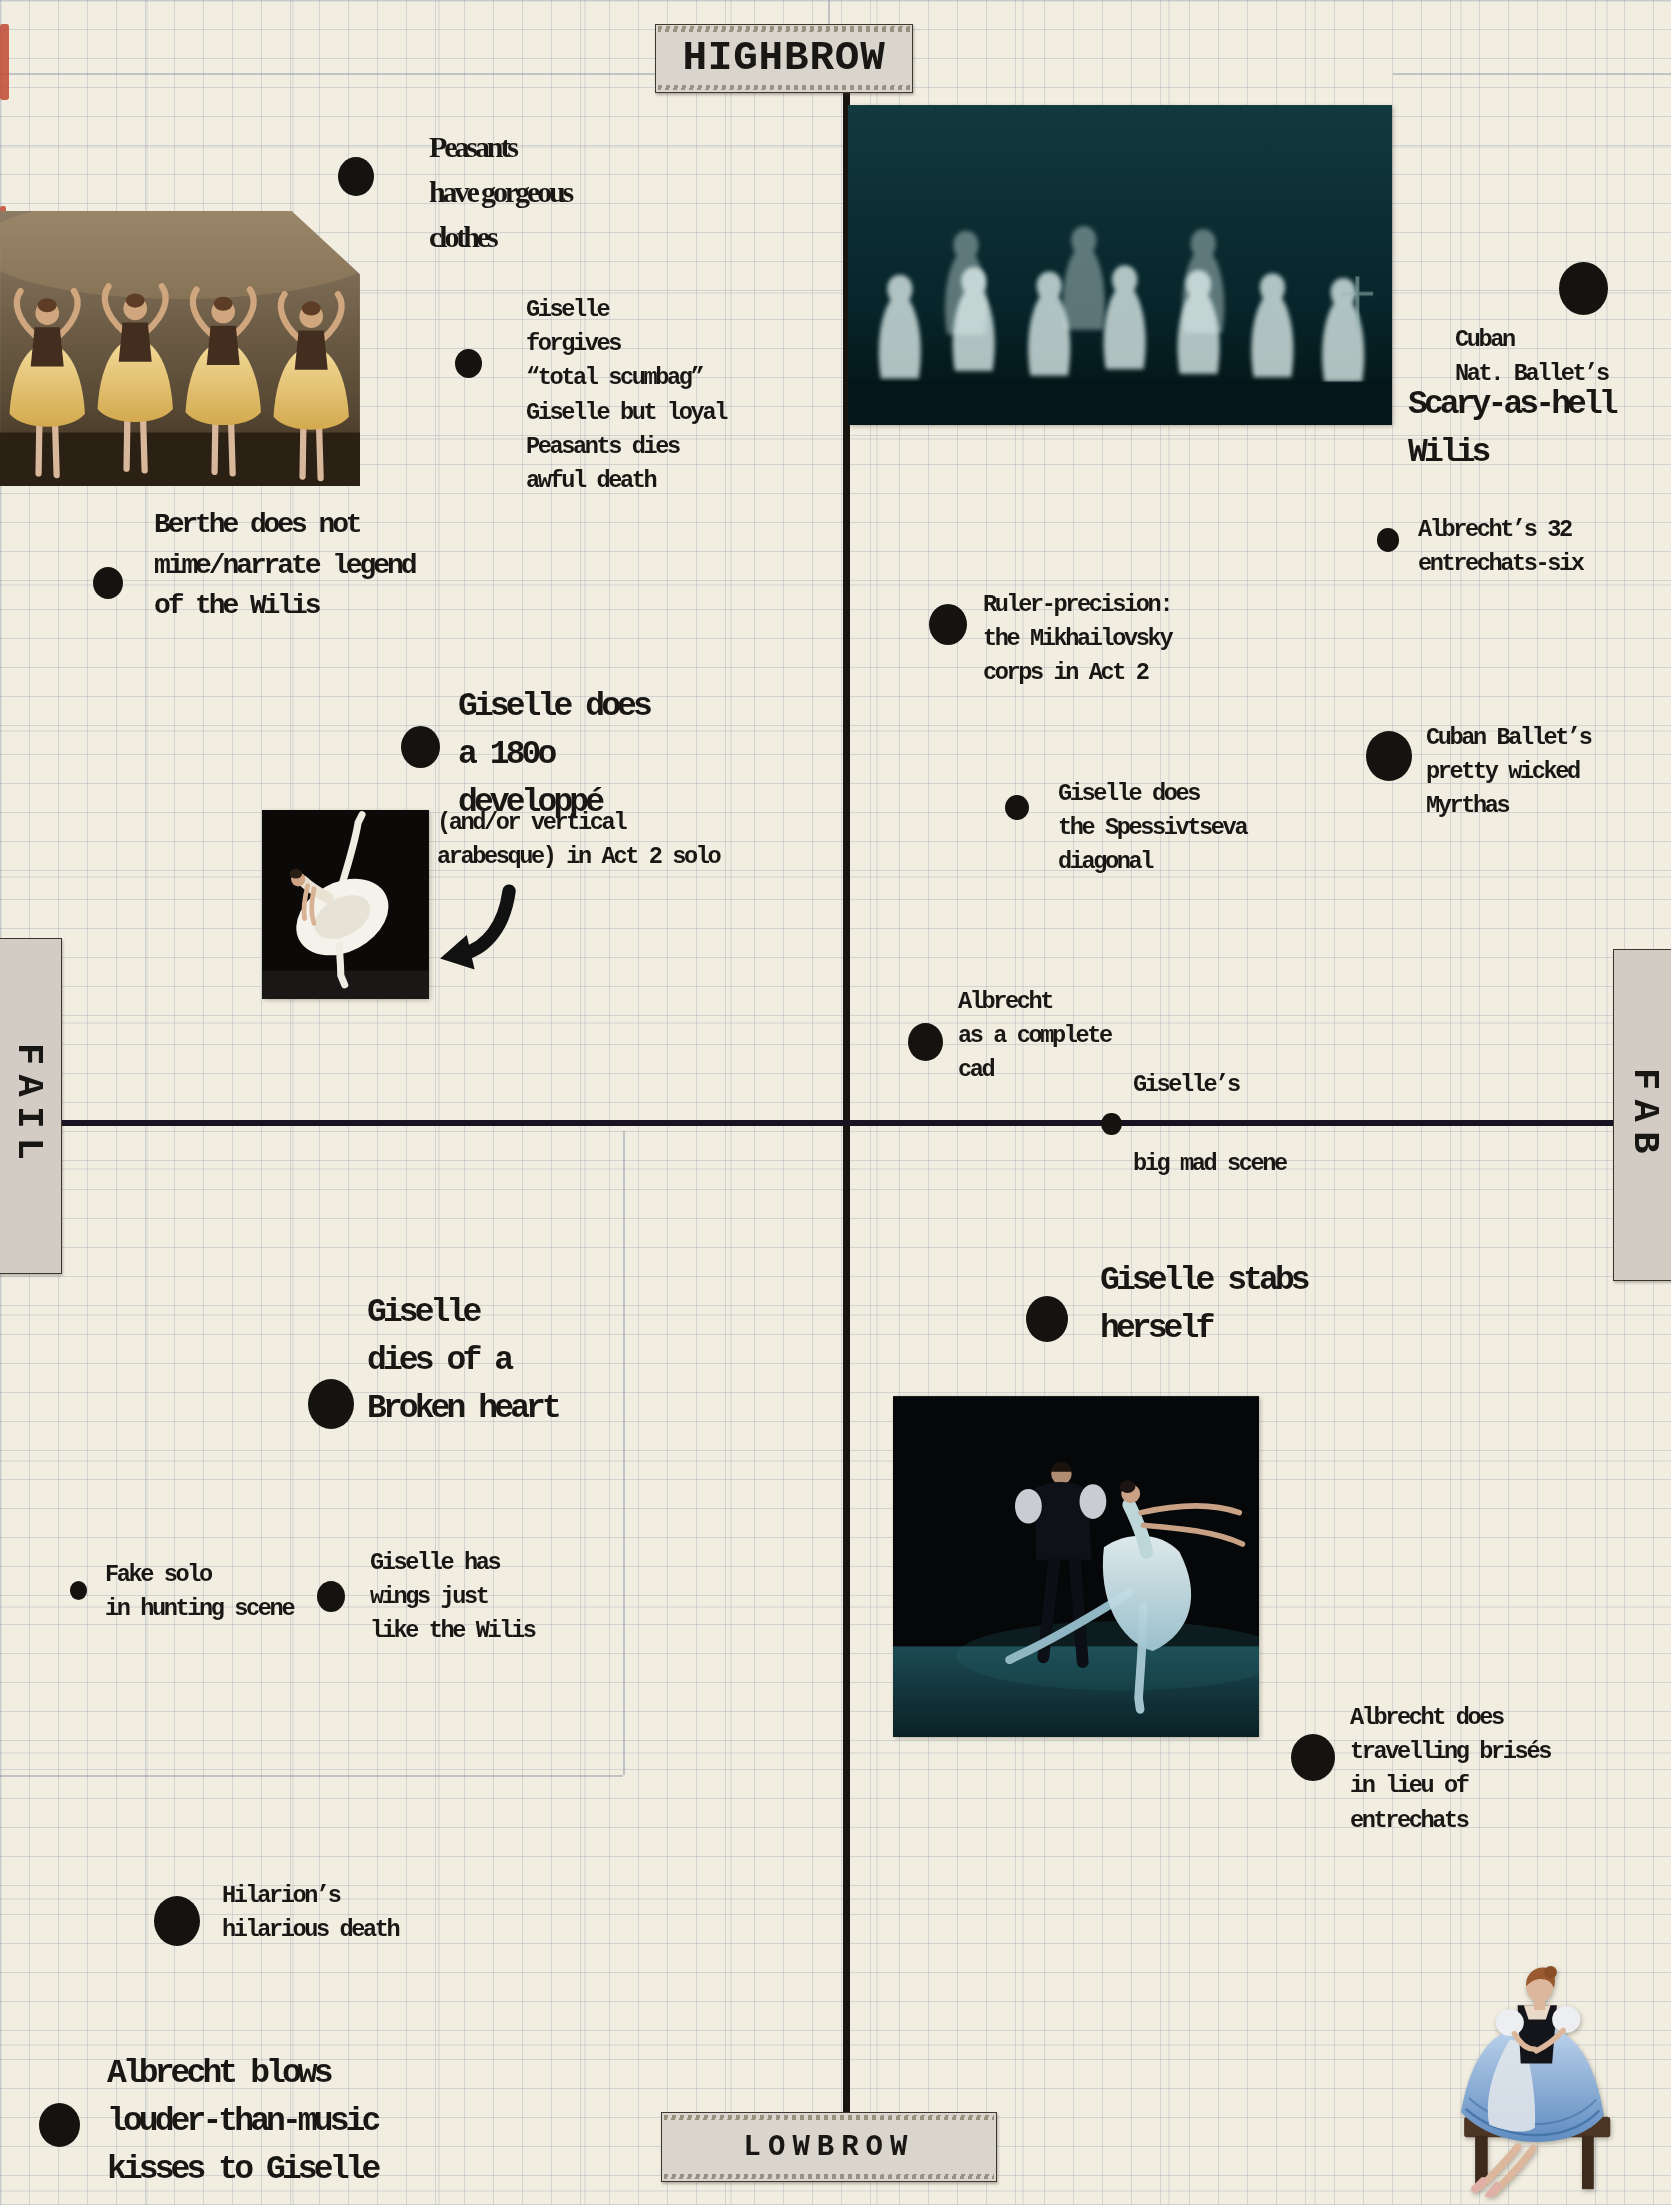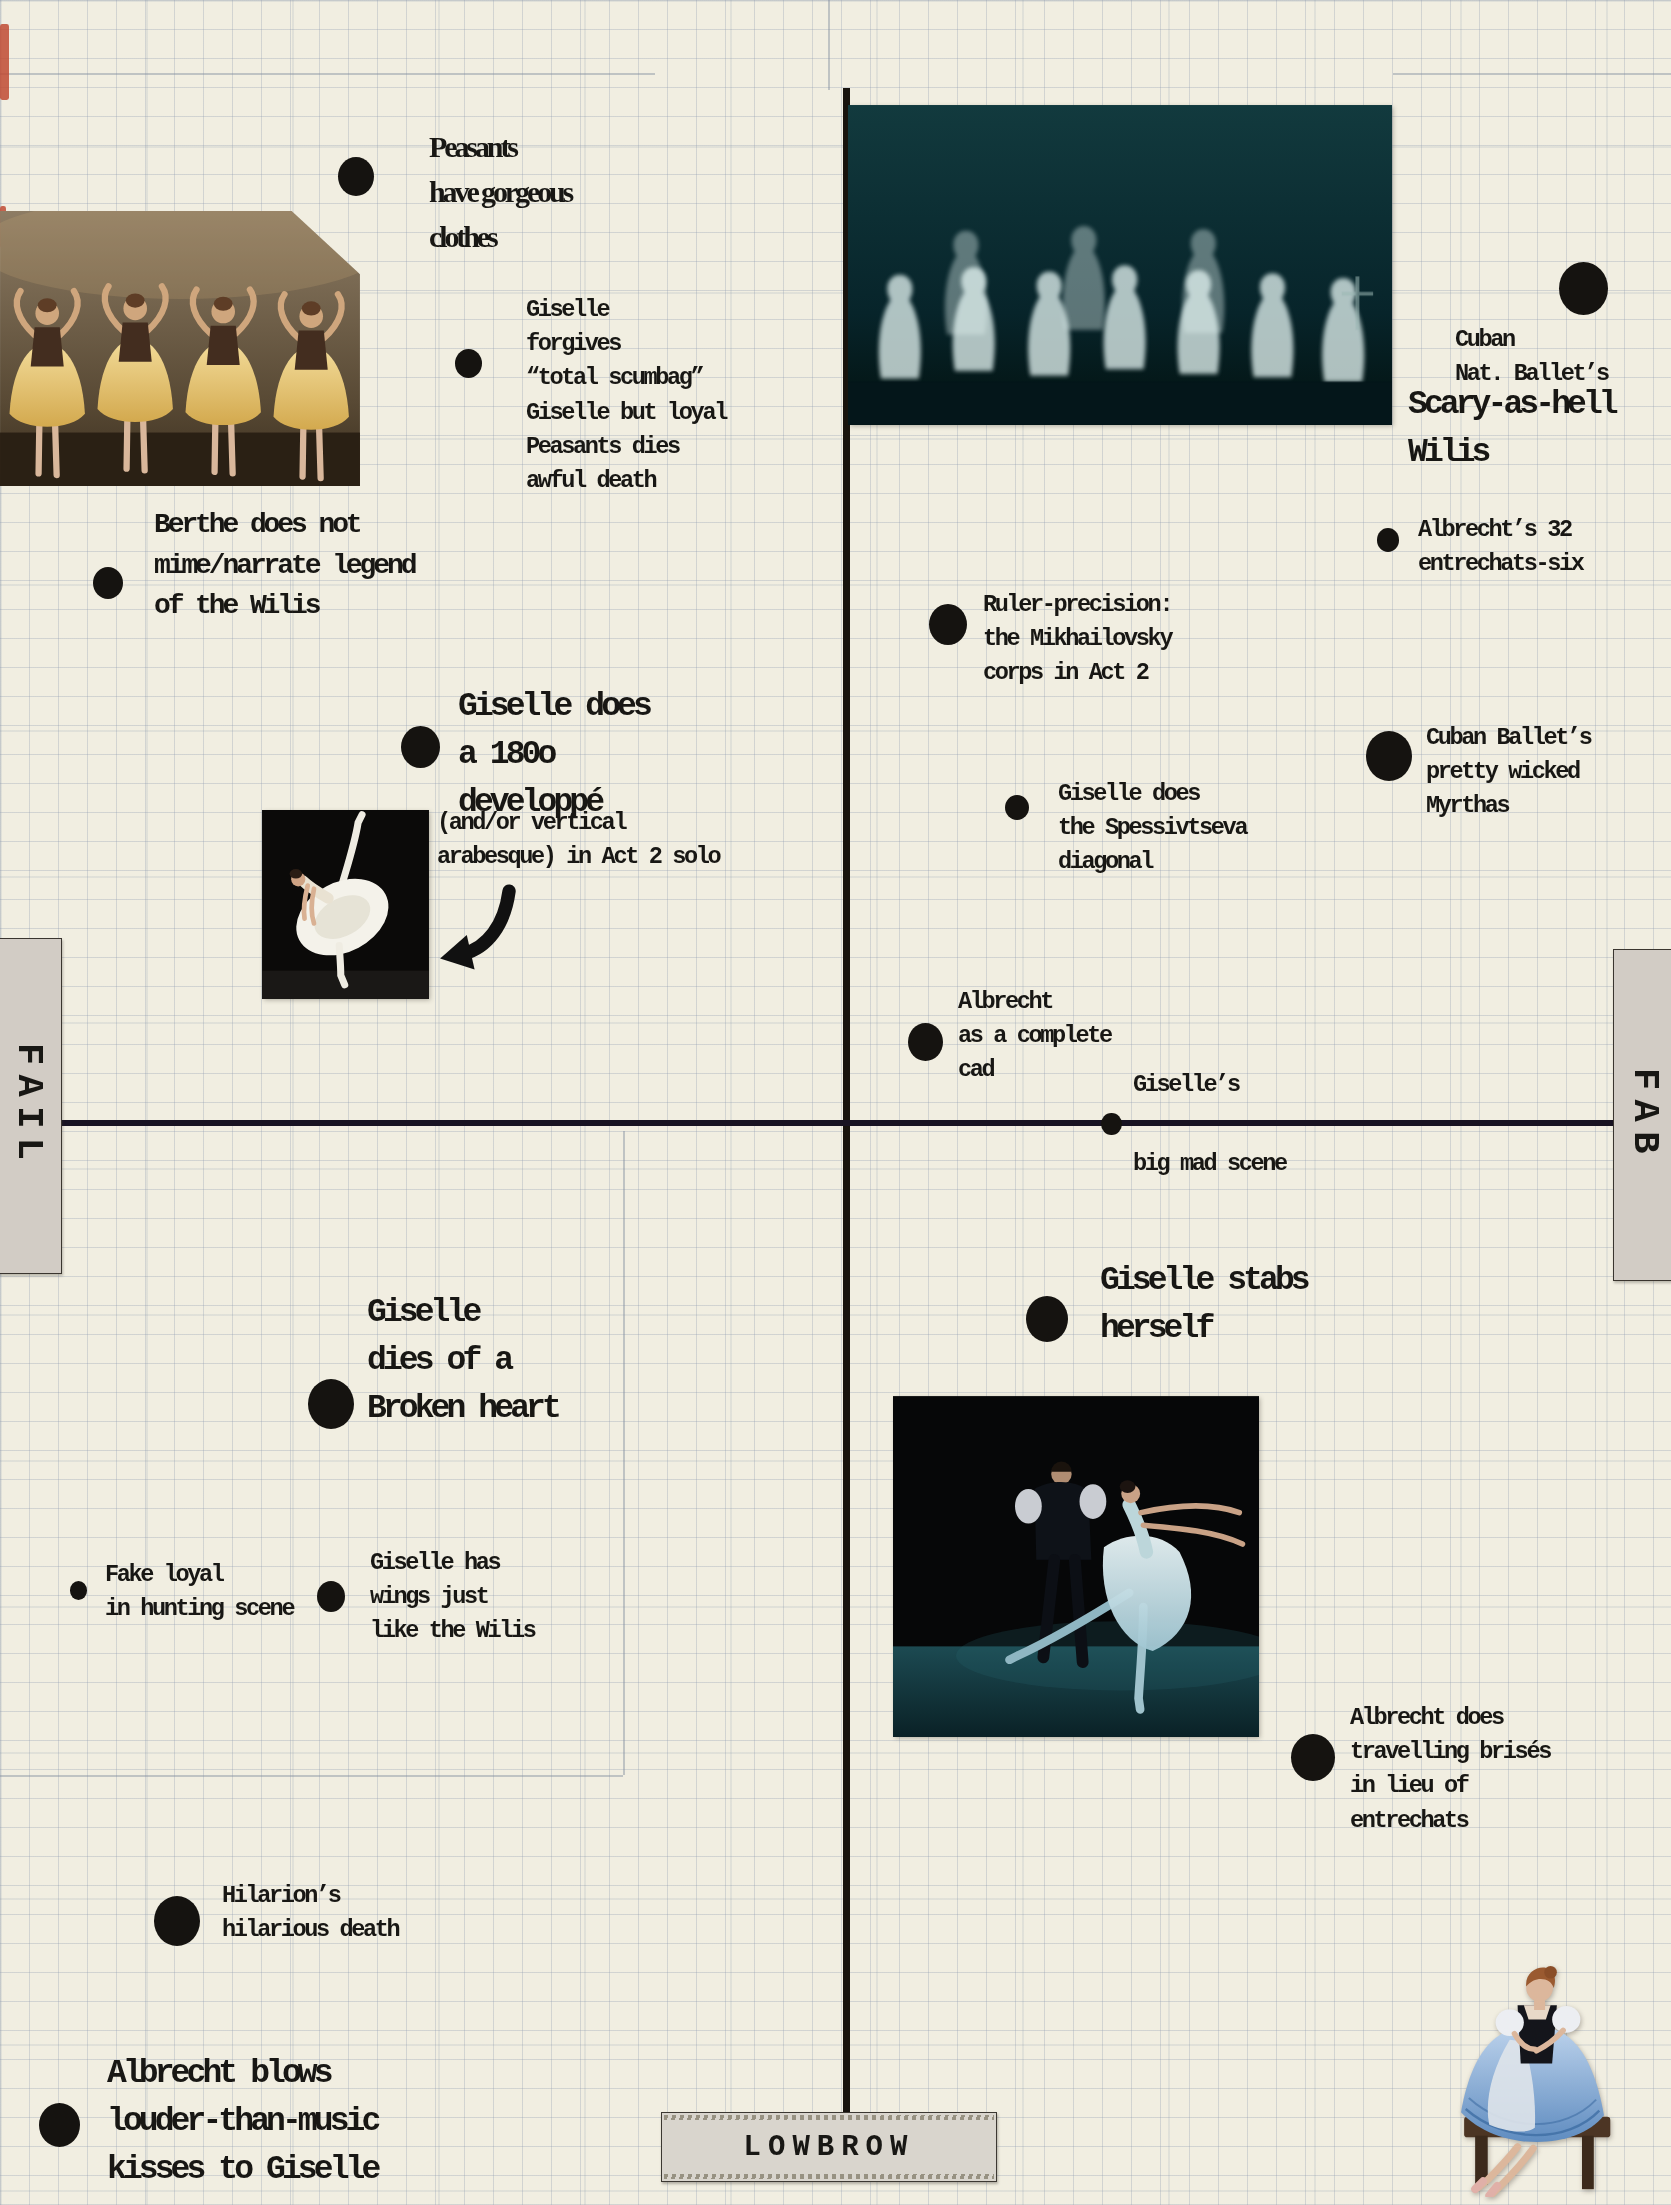--- a/index.html
+++ b/index.html
@@ -59,20 +59,25 @@
   <div class="seam" style="left:1393px;top:73px;width:279px;height:1.6px;"></div>
   <div class="seam" style="left:828px;top:0;width:1.6px;height:90px;"></div>
   <div class="seam" style="left:623px;top:1131px;width:1.6px;height:644px;"></div>
   <div class="seam" style="left:0;top:1775px;width:623px;height:1.6px;"></div>
   <div class="redmark" style="left:0;top:23.6px;width:8.7px;height:76px;"></div>
   <div class="redmark" style="left:0;top:206px;width:6.3px;height:42px;"></div>
 
   <div class="axis" id="axis-v"></div>
   <div class="axis" id="axis-h"></div>
 
+  <div class="plate" id="plate-high">
+    <div class="stitch top"></div>
+    <span>HIGHBROW</span>
+    <div class="stitch bot"></div>
+  </div>
   <div class="plate" id="plate-low">
     <div class="stitch top"></div>
     <span>LOWBROW</span>
     <div class="stitch bot"></div>
   </div>
   <div class="tab" id="tab-fail">
     <span>FAIL</span>
   </div>
   <div class="tab" id="tab-fab">
     <span>FAB</span>
@@ -322,21 +327,21 @@
         <div>herself</div>
       </div>
       <div class="dot" style="left: 308px; top: 1379px; width: 46px; height: 50px;"></div>
       <div class="plabel t-xl" style="left: 367px; top: 1289px;">
         <div>Giselle</div>
         <div>dies of a</div>
         <div>Broken heart</div>
       </div>
       <div class="dot" style="left: 70px; top: 1581px; width: 17.3px; height: 19px;"></div>
       <div class="plabel t-sm" style="left: 105px; top: 1558px;">
-        <div>Fake loyal</div>
+        <div>Fake solo</div>
         <div>in hunting scene</div>
       </div>
       <div class="dot" style="left: 317px; top: 1581px; width: 28px; height: 31px;"></div>
       <div class="plabel t-sm" style="left: 370px; top: 1546px;">
         <div>Giselle has</div>
         <div>wings just</div>
         <div>like the Wilis</div>
       </div>
       <div class="dot" style="left: 1291px; top: 1734px; width: 44px; height: 47px;"></div>
       <div class="plabel t-sm" style="left: 1350px; top: 1701px;">

